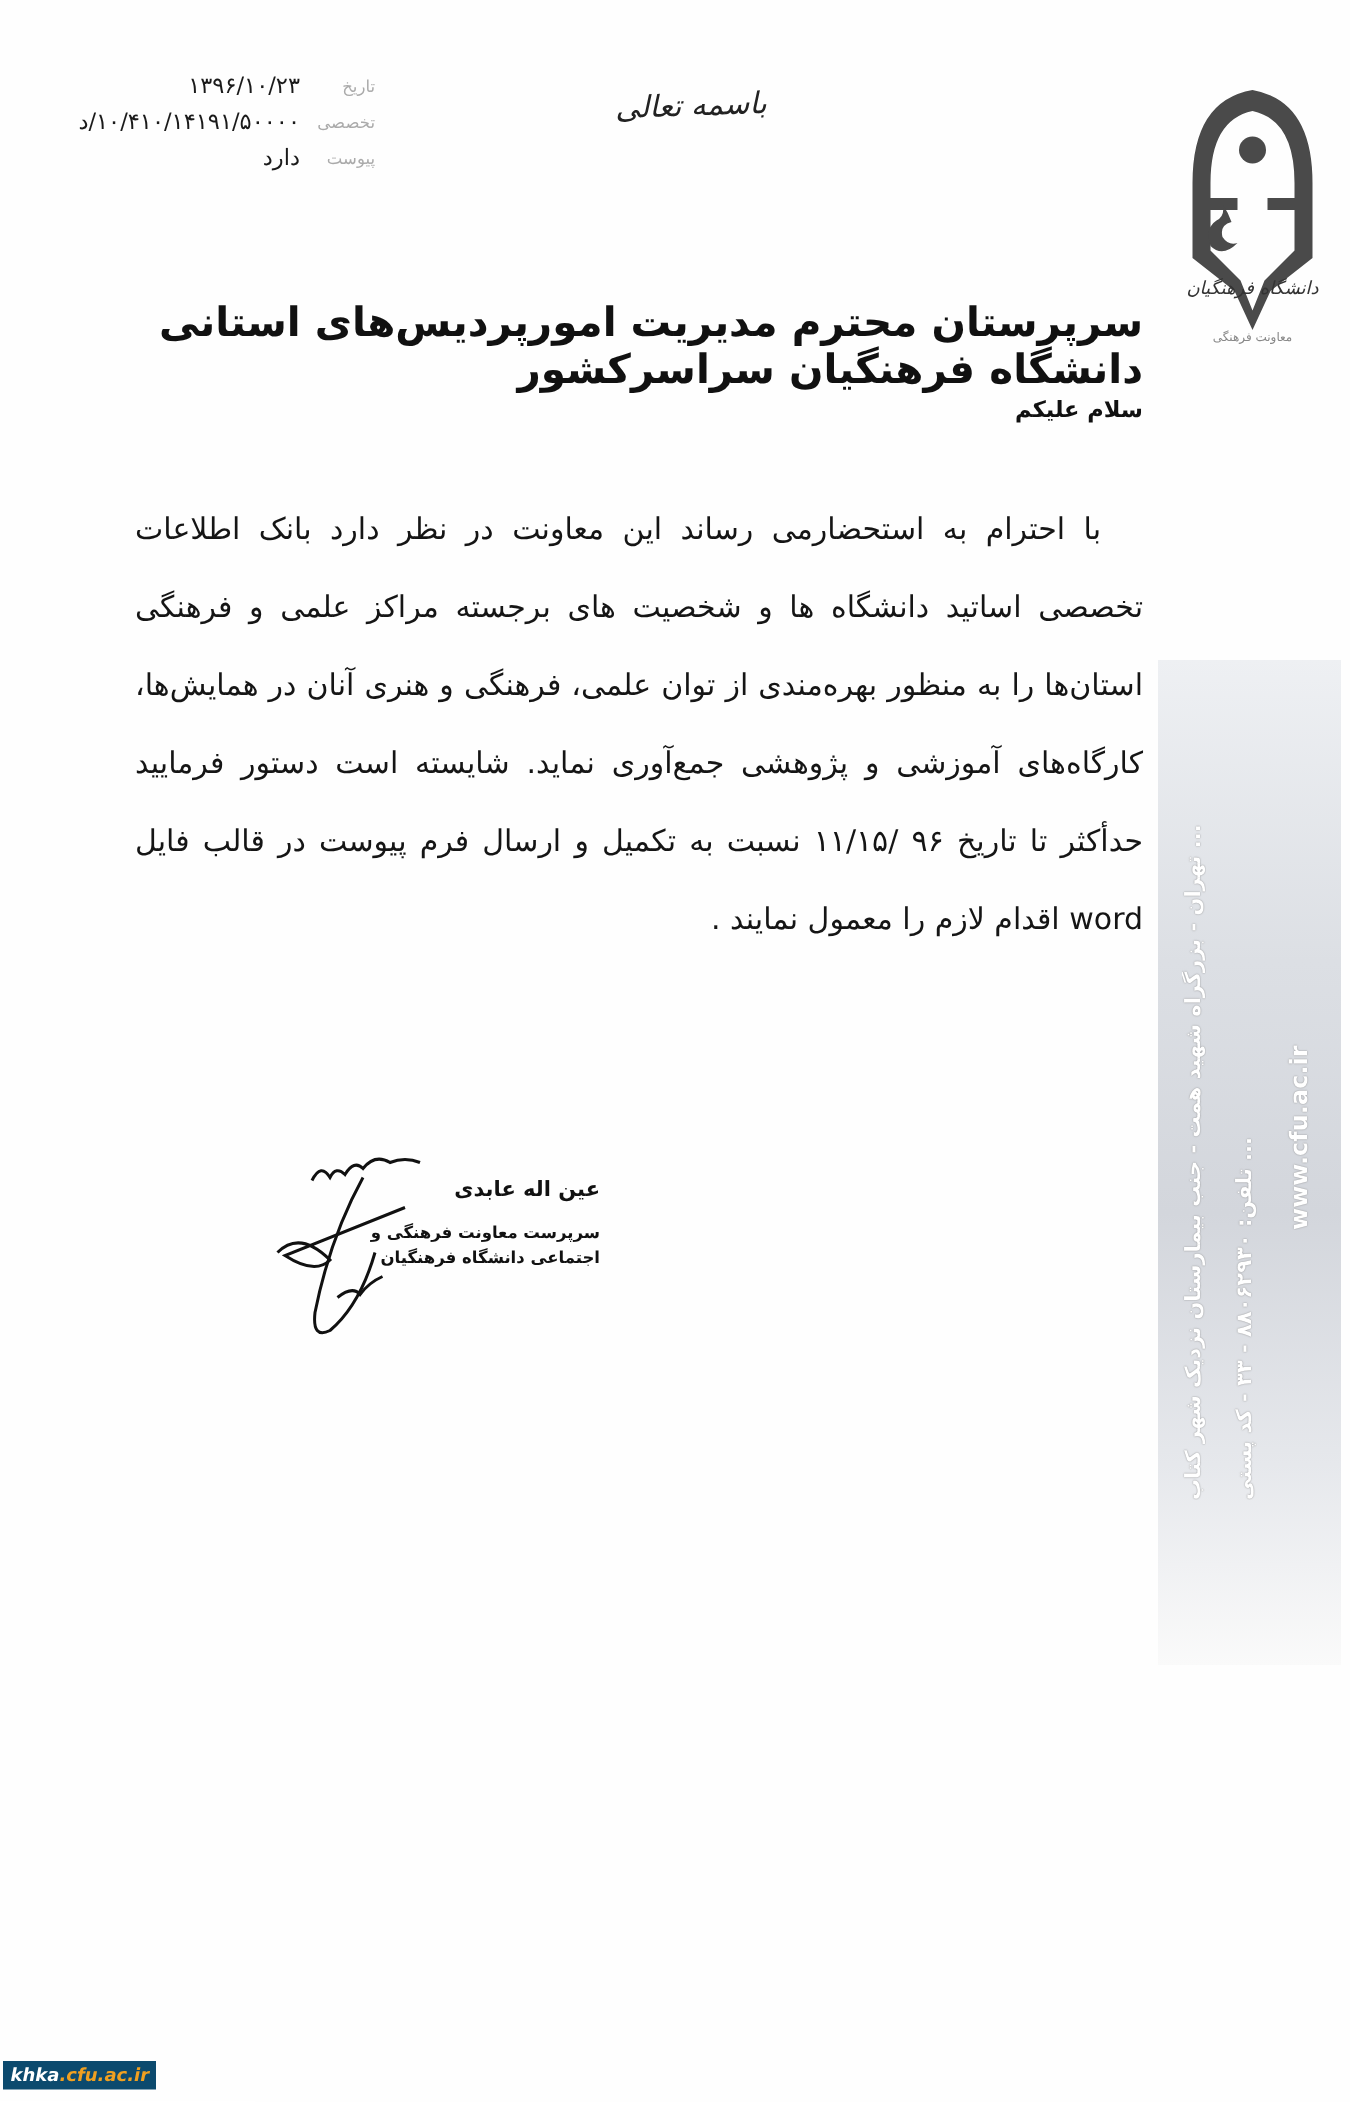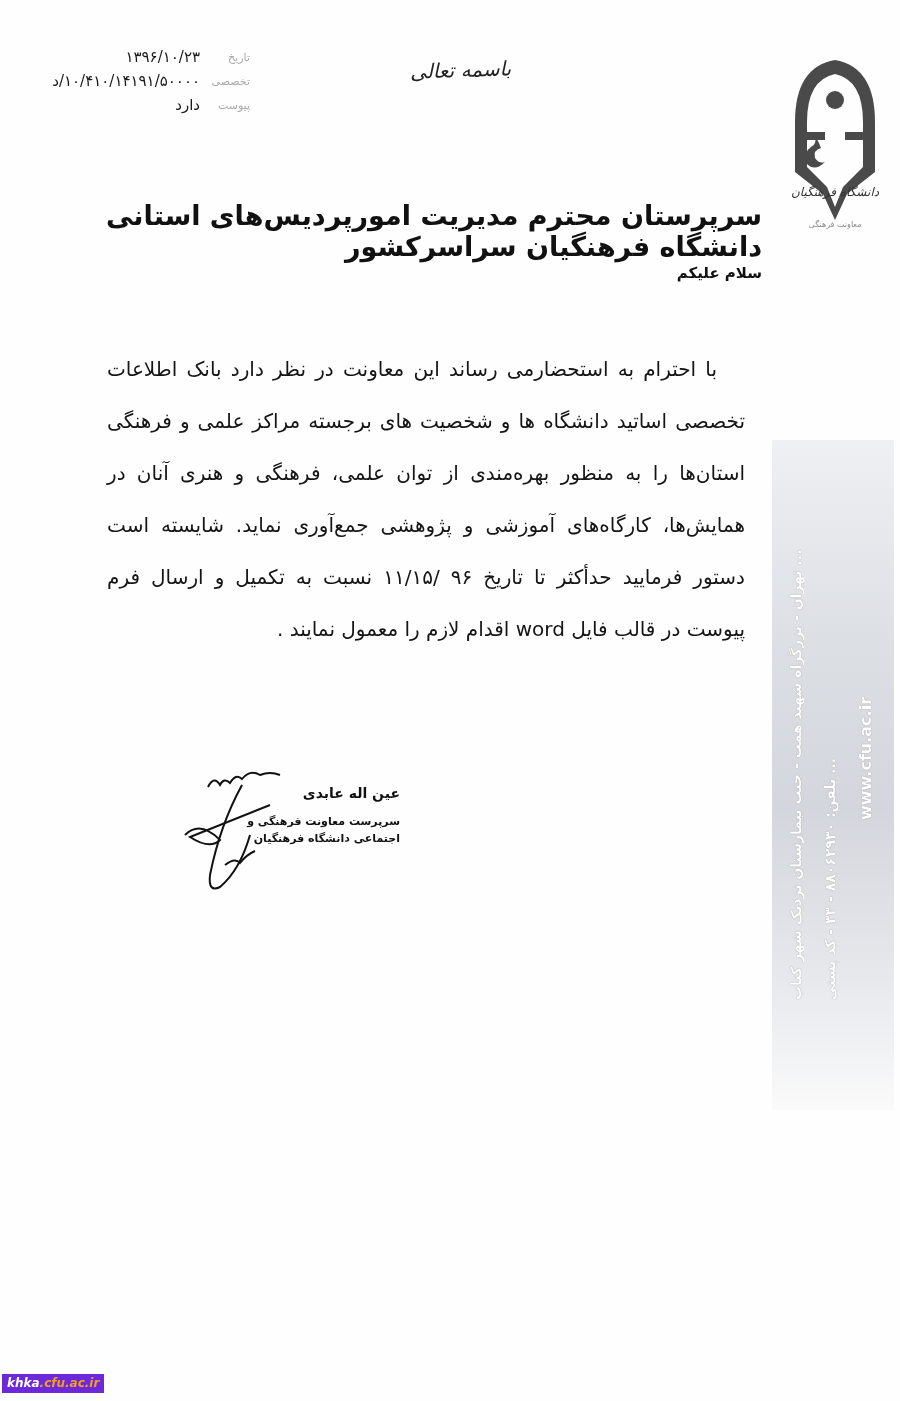--- a/index.html
+++ b/index.html
@@ -31,30 +31,30 @@
                 text-shadow:0 0 1px #777; }
 
   
   .addressee { position:absolute; left:80px; top:200px; width:682px; direction:rtl; text-align:right;
                font-size:27px; font-weight:bold; color:#111; font-family:"DejaVu Sans", sans-serif; }
   .salutation { position:absolute; left:80px; top:264px; width:682px; direction:rtl; text-align:right;
                 font-size:15px; font-weight:bold; color:#111; }
   .body { position:absolute; left:90px; top:326px; width:672px; direction:rtl; text-align:justify;
           text-align-last:right; font-size:20px; line-height:52px; color:#151515;
           font-family:"DejaVu Sans", sans-serif; }
-  .body p { margin:17px; text-indent:28px; }
+  .body p { margin:0; text-indent:28px; }
 
   
   .sig-scribble { position:absolute; left:180px; top:765px; width:140px; height:135px; }
   .sig-block { position:absolute; left:240px; top:785px; width:160px; direction:rtl; text-align:right; color:#111; }
   .sig-name { font-size:14px; font-weight:bold; margin-bottom:12px; }
   .sig-title { font-size:11px; font-weight:bold; line-height:17px; }
 
   
-  .watermark { position:absolute; left:2px; top:1374px; height:19px; padding:0 5px; background:#6d28d9;
+  .watermark { position:absolute; left:2px; top:1374px; height:19px; padding:0 5px; background:#0c4a6e;
                font-size:12px; font-weight:bold; font-style:italic; line-height:19px; display:flex; }
   .wm-a { color:#ffffff; }
   .wm-b { color:#f0a020; }
 </style>
 </head>
 <body>
 
 <div class="page">
 
   <div class="meta">

